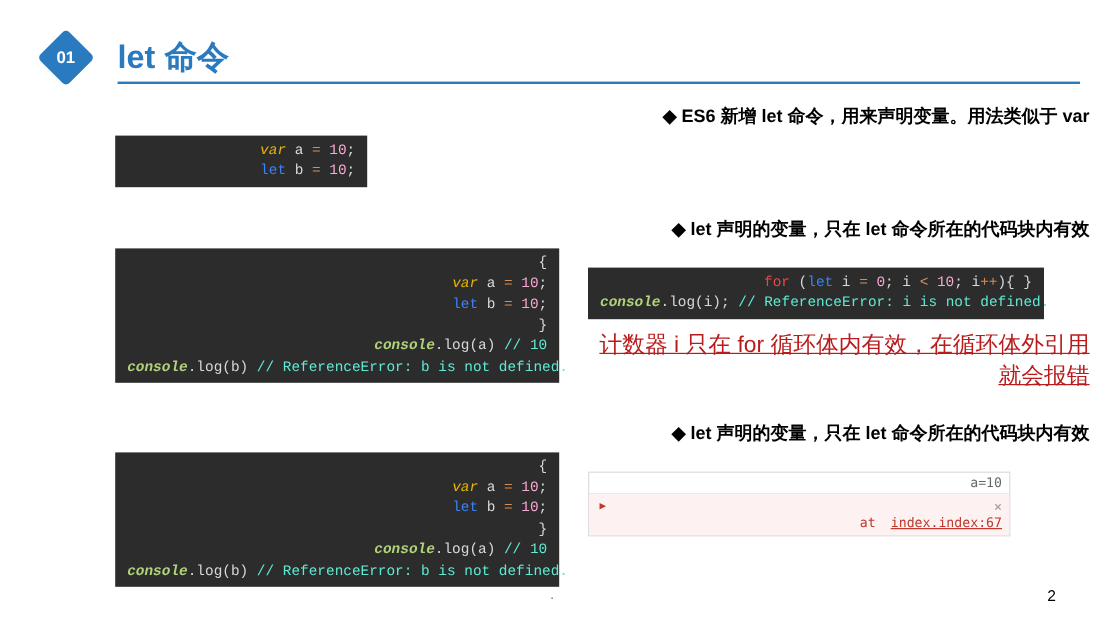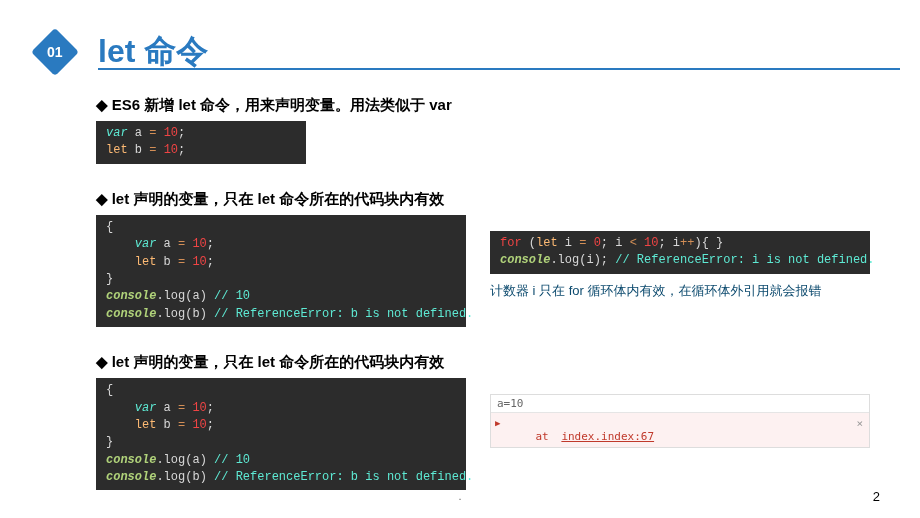--- a/index.html
+++ b/index.html
@@ -29,35 +29,36 @@
     border-radius: 4px;
   }
   .diamond-num {
     transform: rotate(-45deg);
     color: #fff;
     font-weight: bold;
     font-size: 14px;
   }
   .main-title {
     color: #2a7ac0;
-    font-size: 32px;
+    font-size: 27px;
     font-weight: bold;
     margin-left: 26px;
     text-align: center;
   }
   .title-rule {
     position: absolute;
     left: 98px;
     right: 20px;
     top: 68px;
     height: 2px;
     background: #2a7ac0;
   }
   .content {
     padding: 22px 12px 0 96px;
+    text-align: right;
   }
   .bullet {
     font-size: 15px;
     font-weight: bold;
     color: #000;
     margin-bottom: 6px;
   }
   .bullet::before { content: "◆ "; }
   .code-block {
     background: #2c2c2c;
@@ -65,36 +66,37 @@
     font-family: Consolas, "Courier New", monospace;
     font-size: 12px;
     line-height: 1.45;
     padding: 4px 10px;
     white-space: pre;
     display: inline-block;
   }
   .row { display: flex; align-items: flex-start; gap: 24px; margin-bottom: 26px; }
   .col { display: flex; flex-direction: column; }
   .right-note {
-    font-size: 13px;
-    color: #0c4a6e;
+    font-size: 19px;
+    color: #b91c1c;
     margin-top: 8px;
-  }
-  .kw-orange { color: #5eead4; font-style: italic; }
-  .kw-let    { color: #fdba74; }
+    text-decoration: underline;
+  }
+  .kw-orange { color: #eab308; font-style: italic; }
+  .kw-let    { color: #3b82f6; }
   .varname   { color: #d8d8d8; }
   .op        { color: #d28e56; }
-  .num       { color: #ef4444; }
+  .num       { color: #f9a8d4; }
   .ident     { color: #b0d27a; font-style: italic; font-weight: bold; }
   .fn        { color: #d8d8d8; }
   .comment   { color: #5eead4; }
   .for-kw    { color: #ef4444; }
 
   .console-err {
-    width: 380px;
+    width: 352px;
     background: #fff;
     border: 1px solid #ddd;
     font-family: Consolas, monospace;
     font-size: 11px;
     color: #666;
   }
   .console-top {
     padding: 2px 6px;
     border-bottom: 1px solid #e5e5e5;
   }

